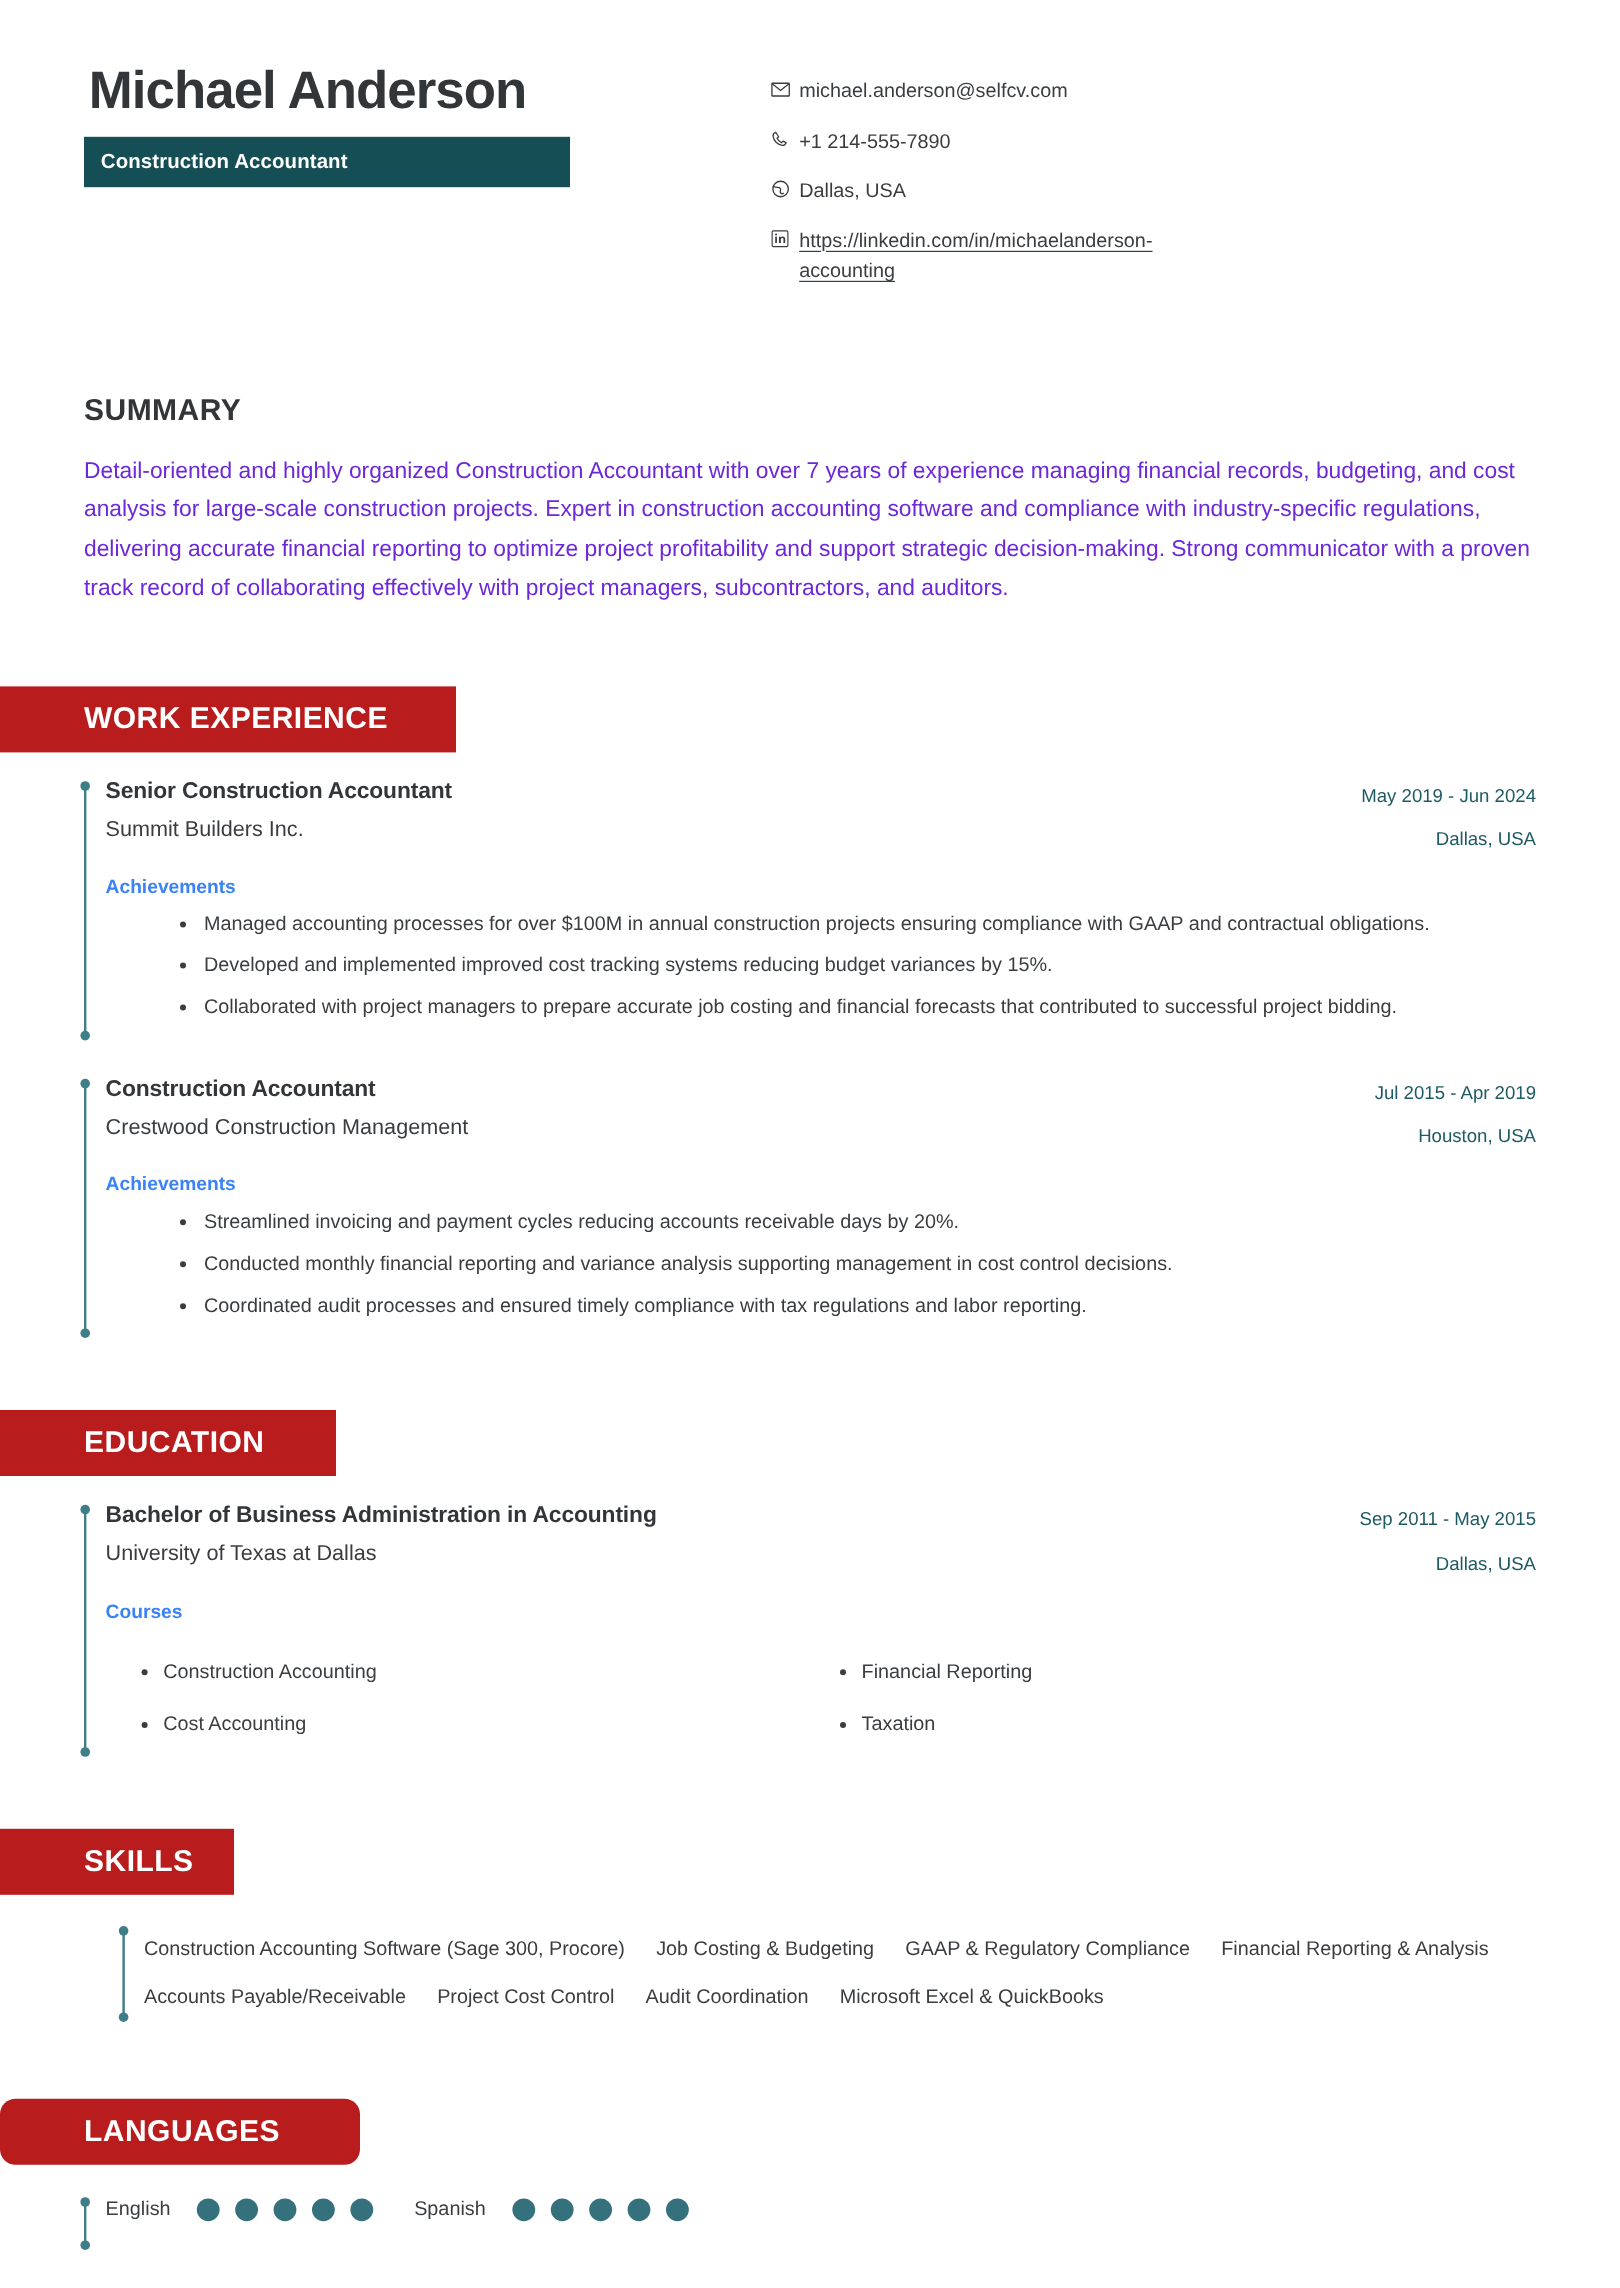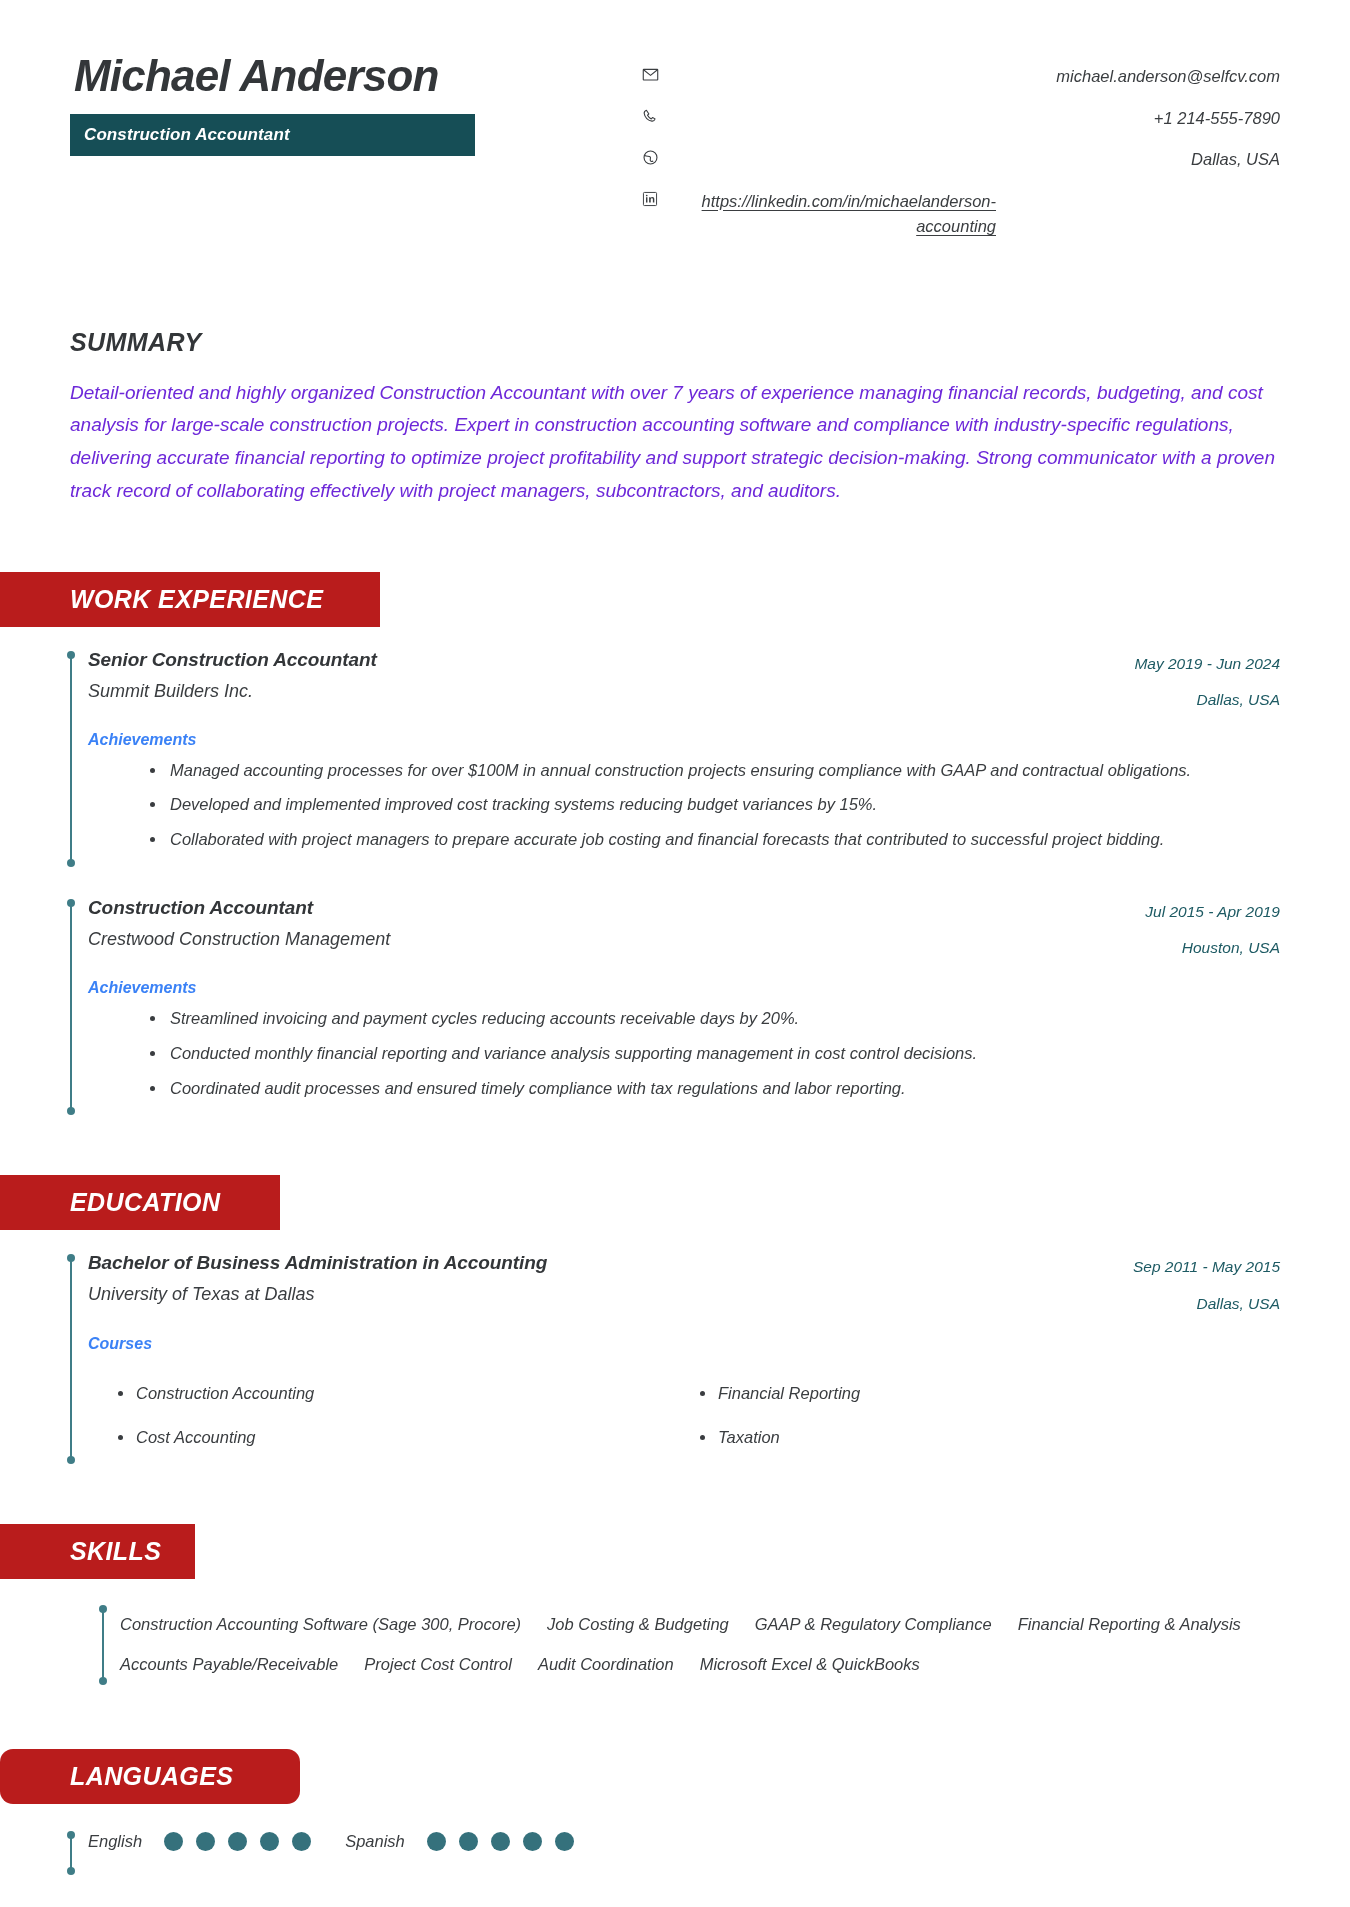--- a/index.html
+++ b/index.html
@@ -15,21 +15,20 @@
     -webkit-font-smoothing: antialiased;
   }
 
   .page {
     position: relative;
     width: 1350px;
     min-height: 1907px;
     background: #ffffff;
     padding: 0;
     overflow: hidden;
-    font-style: italic;
   }
 
   
   .header {
     display: flex;
     align-items: flex-start;
     padding: 48px 70px 0 70px;
   }
 
   .header-left { width: 560px; flex: none; padding-top: 4px; }
@@ -51,21 +50,20 @@
     font-weight: bold;
     letter-spacing: 0.1px;
     padding: 11px 18px 11px 14px;
     width: 405px;
   }
 
   .header-right {
     flex: 1;
     padding-top: 16px;
     padding-left: 12px;
-    text-align: right;
   }
 
   .contact-row {
     display: flex;
     align-items: flex-start;
     margin-bottom: 16px;
     font-size: 16.5px;
     color: #3a3d40;
     line-height: 1.55;
   }

